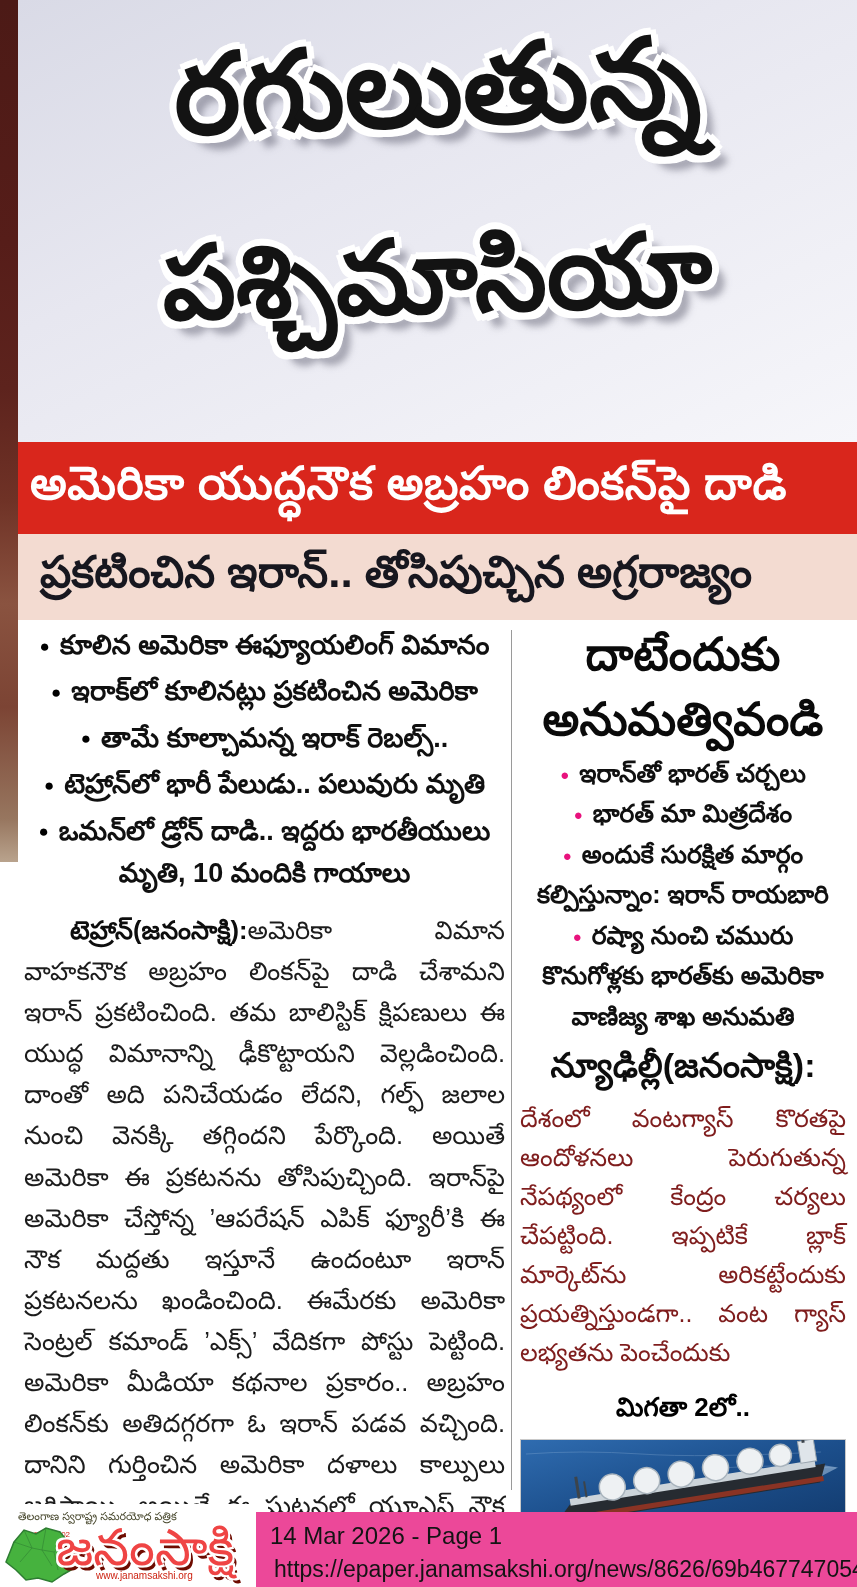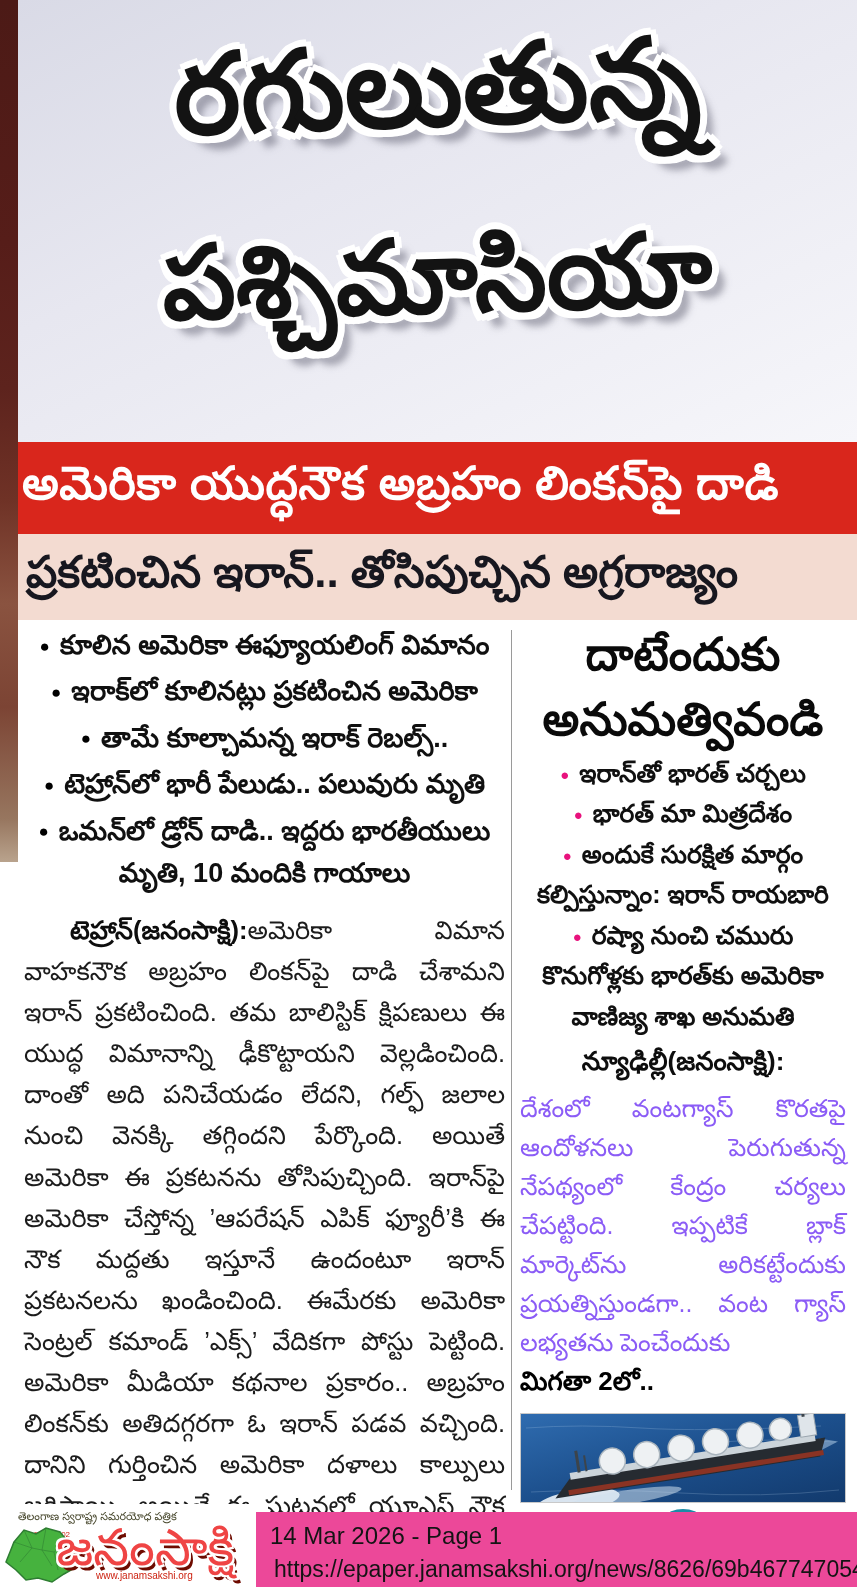--- a/index.html
+++ b/index.html
@@ -25,49 +25,49 @@
       -7px 0 0 #fff,7px 0 0 #fff,0 -7px 0 #fff,0 7px 0 #fff,
       -5px 7px 0 #fff,5px 7px 0 #fff,12px 14px 7px rgba(105,105,122,.55);
   }
   .main-headline.l1{top:22px;font-size:112px;transform:rotate(-2deg);}
   .main-headline.l2{top:218px;font-size:103px;transform:rotate(-1.5deg);}
   
   .red-band{
     position:absolute;left:18px;top:442px;width:839px;height:92px;
     background:#d9261c;display:flex;align-items:center;
   }
-  .red-band span{color:#ffffff;font-size:46px;font-weight:bold;padding-left:4px;letter-spacing:.5px;}
+  .red-band span{color:#ffffff;font-size:46px;font-weight:bold;padding-left:12px;letter-spacing:.5px;}
   .pink-band{
     position:absolute;left:18px;top:534px;width:839px;height:86px;
     background:#f3dbd1;display:flex;align-items:center;
   }
-  .pink-band span{color:#17171f;font-size:44px;font-weight:bold;padding-left:8px;}
+  .pink-band span{color:#17171f;font-size:44px;font-weight:bold;padding-left:22px;}
   
   .divider{position:absolute;left:511px;top:630px;width:1px;height:860px;background:#9a9a9a;}
   .col-left{position:absolute;left:24px;top:624px;width:481px;}
   .col-right{position:absolute;left:520px;top:622px;width:326px;}
   ul.bullets{list-style:none;margin:0;padding:0;}
   .bullets li{text-align:center;font-weight:bold;}
   .bullets-left li{font-size:27px;line-height:1.57;color:#101010;margin-bottom:4px;}
   .bullets-right li{font-size:25px;line-height:1.62;color:#101010;}
   .dot{display:inline-block;margin-right:10px;vertical-align:middle;}
   .dot-black{color:#000;font-size:17px;}
   .dot-pink{color:#e8127d;font-size:15px;}
   .article{
     margin:16px 0 0 0;font-size:25.5px;line-height:1.61;color:#1c1c1c;
     text-align:justify;text-indent:46px;
   }
   .dateline{font-weight:bold;color:#0d0d0d;}
   
   .kicker{font-size:24px;font-weight:bold;text-align:center;color:#0d0d0d;margin-top:4px;}
   .rc-headline{font-size:46px;font-weight:900;text-align:center;color:#0a0a0a;line-height:1.42;}
   .bullets-right{margin-top:10px;}
-  .rc-dateline{font-size:26px;font-weight:bold;text-align:center;color:#0d0d0d;margin-top:10px;}
-  .rc-body{margin:6px 0 0 0;font-size:25px;line-height:1.56;color:#8b5cf6;text-align:justify;}
-  .rc-tail{font-size:26px;font-weight:bold;margin-top:4px;}
+  .rc-dateline{font-size:34px;font-weight:bold;text-align:center;color:#0d0d0d;margin-top:10px;}
+  .rc-body{margin:6px 0 0 0;font-size:25px;line-height:1.56;color:#7f1d1d;text-align:justify;}
+  .rc-tail{font-size:26px;font-weight:bold;text-align:center;margin-top:20px;}
   .photo{display:block;margin-top:10px;border:1px solid #c9c9c9;}
   .badge-zone{position:relative;height:40px;margin-top:4px;}
   .teal-line{position:absolute;left:0;right:0;top:28px;height:5px;background:#1a8ca6;}
   .badge{
     position:absolute;left:50%;top:2px;transform:translateX(-50%);
     width:62px;height:38px;background:#1a8ca6;border-radius:62px 62px 0 0;
     text-align:center;color:#fff;
   }
   .badge .n{font-size:27px;font-weight:900;line-height:40px;}
   .badge .s{font-size:14px;font-weight:bold;vertical-align:super;}

